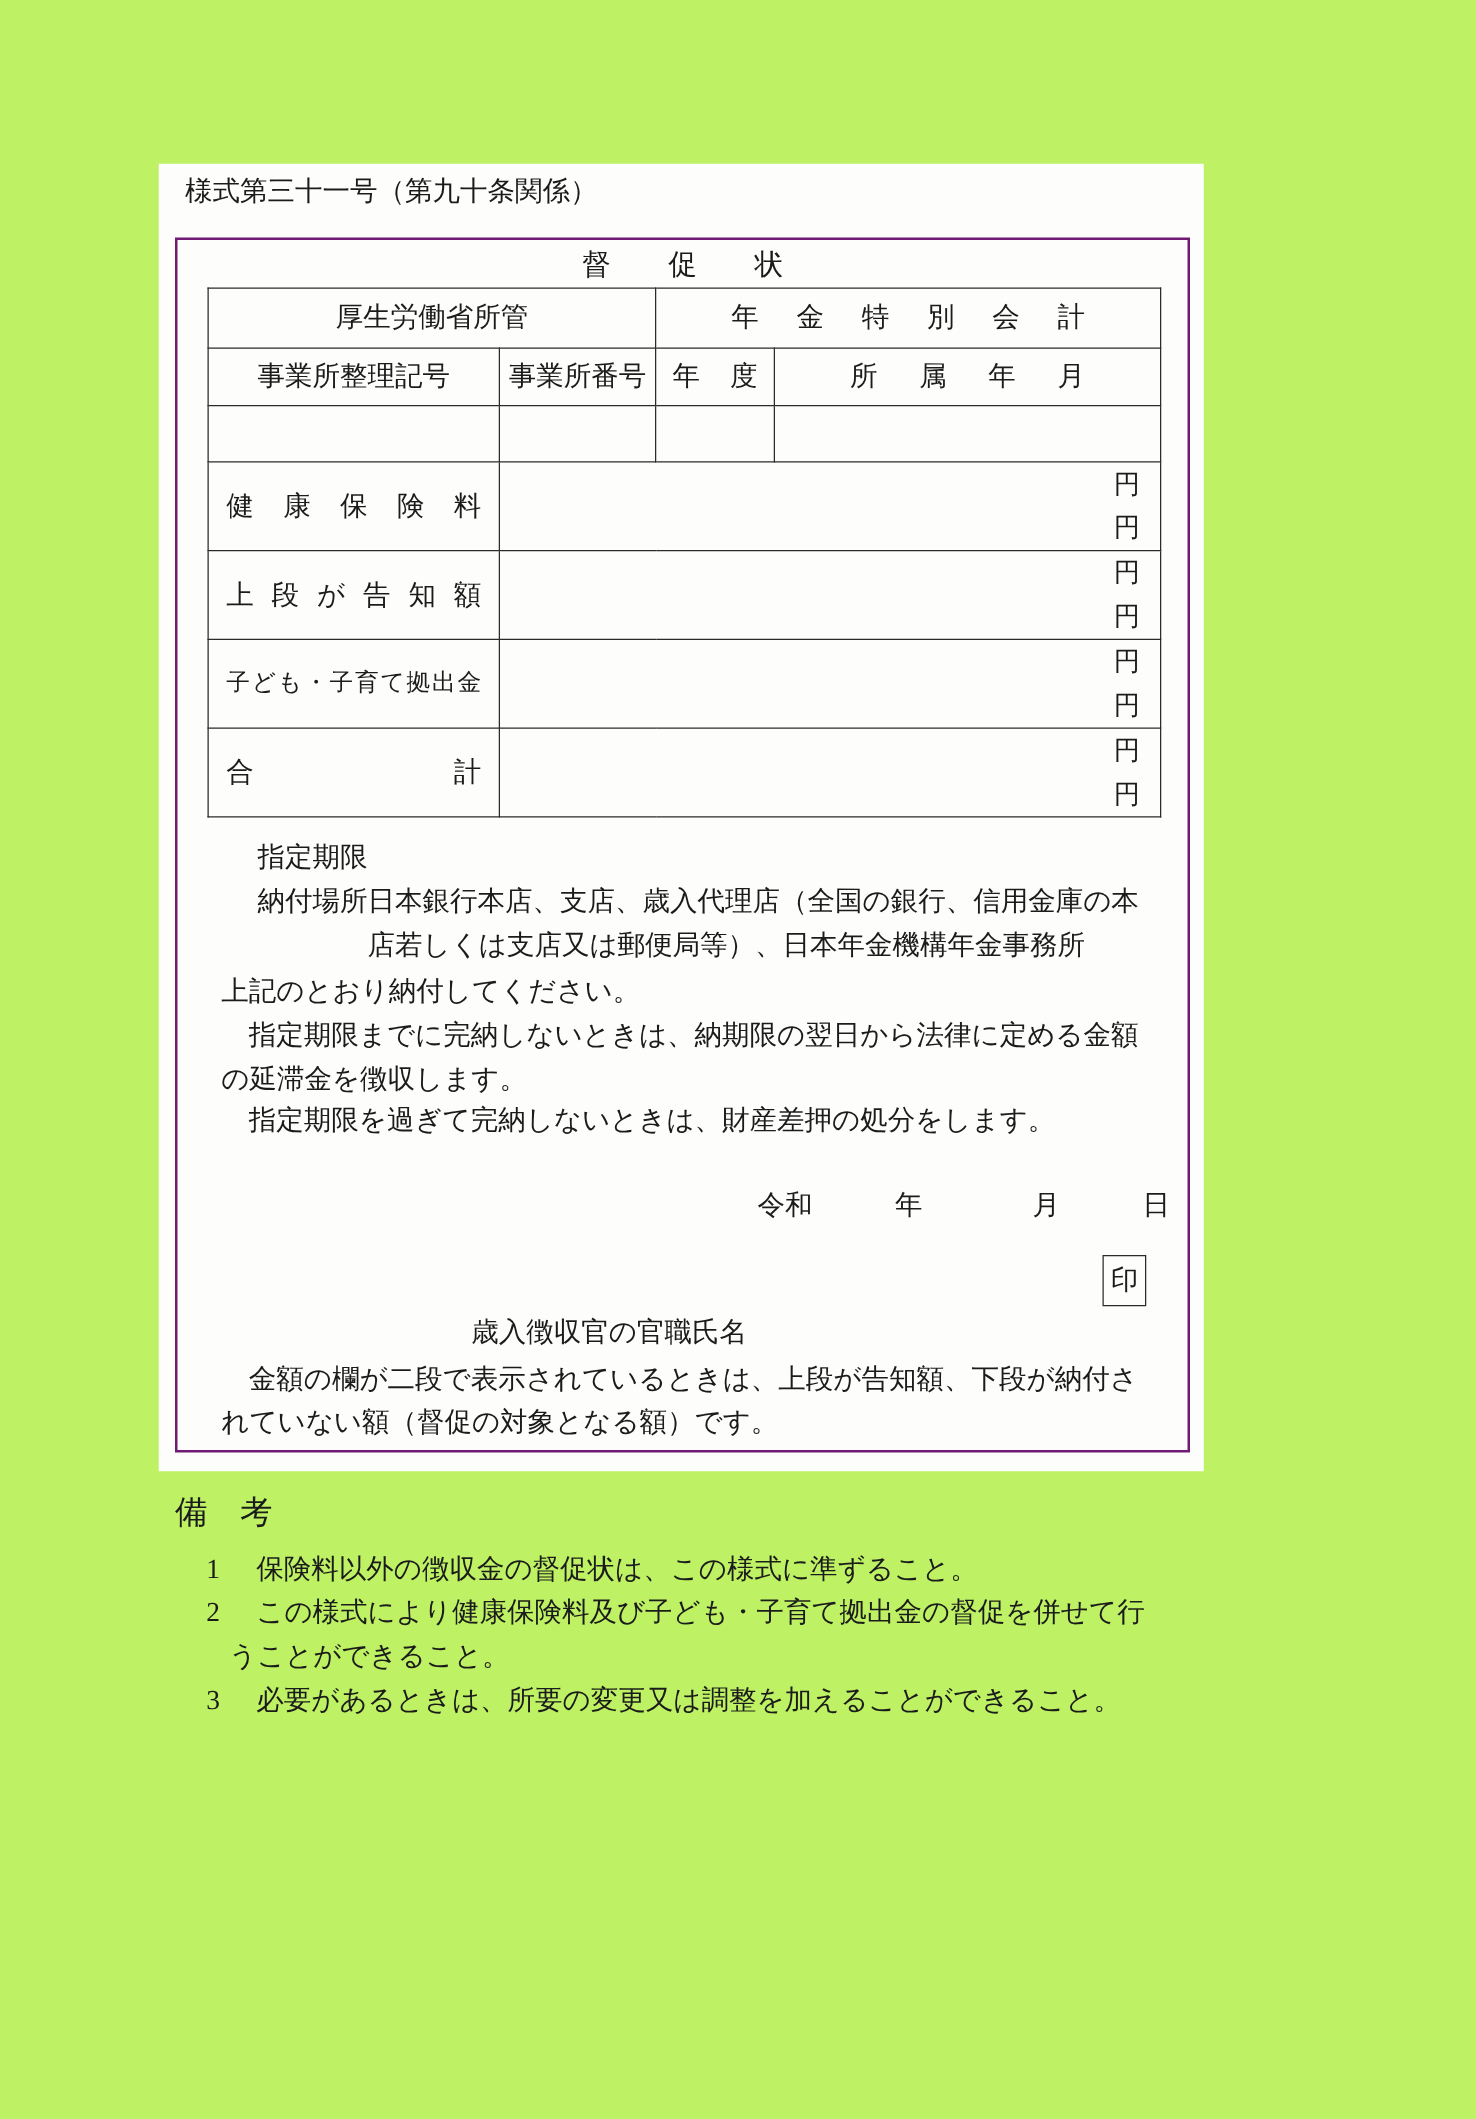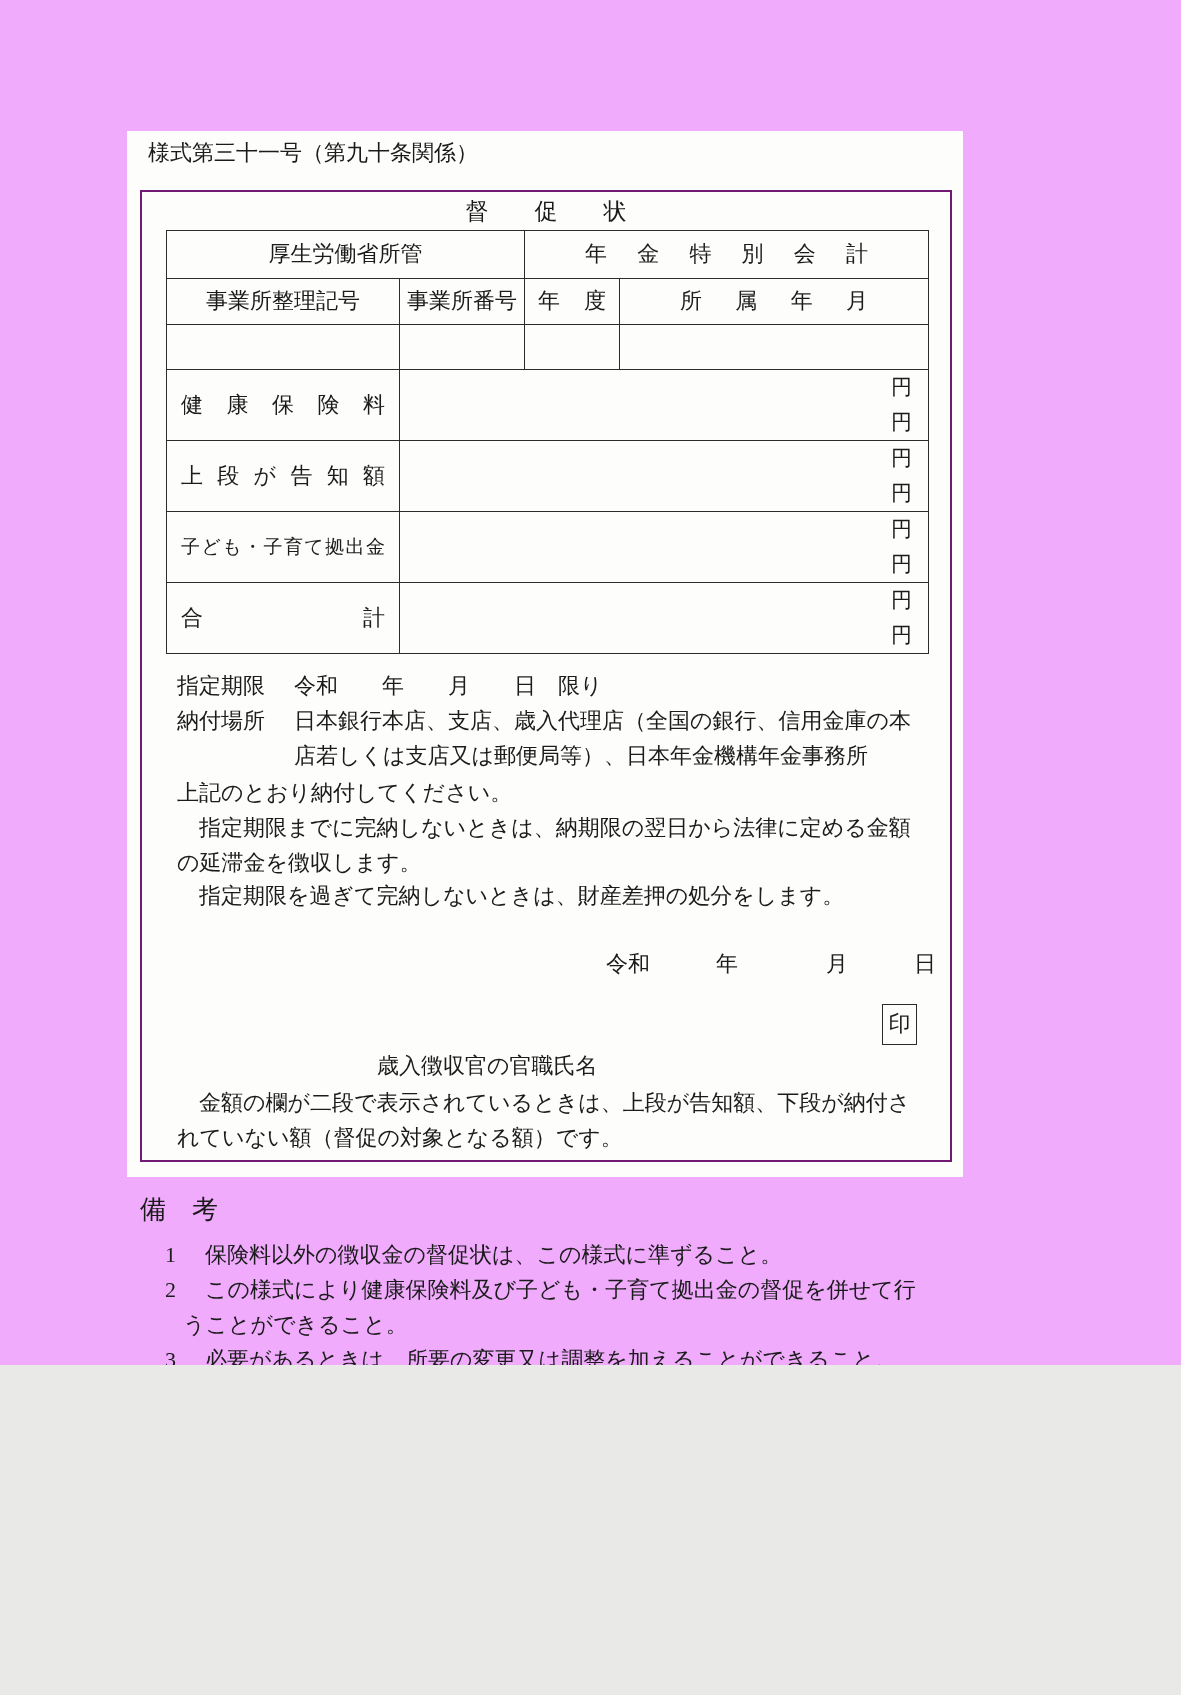--- a/index.html
+++ b/index.html
@@ -3,22 +3,22 @@
 <meta charset="utf-8">
 <style>
   html,body { margin:0; padding:0; }
   body {
     background:#e9e9e7;
     font-family:"Liberation Serif","DejaVu Serif",serif;
     color:#1b1b1b;
   }
   .sheet {
     position:relative;
-    width:1181px; height:1365px;
-    background:#f0abfc;
+    width:1181px; height:1695px;
+    background:#bef264;
     overflow:hidden;
     font-size:22px;
     line-height:1.2;
   }
   .paper {
     position:absolute; left:127px; top:131px;
     width:836px; height:1046px;
     background:#fdfdfb;
   }
   .form-no {
@@ -64,21 +64,21 @@
   td.label.small { font-size:19px; }
   td.amount  { padding:0 !important; }
   .yen {
     height:35px; line-height:35px;
     text-align:right; padding-right:16px;
     font-size:21px;
   }
 
   .t { position:absolute; line-height:35px; }
   .rowflex { display:flex; }
-  .lbl { width:117px; flex:0 0 117px; white-space:pre; }
+  .lbl { width:117px; flex:0 0 117px; white-space:pre;text-align:right; }
   .val { white-space:pre; }
   .wrapval { width:625px; }
   .t-deadline { left:35px; top:476px; }
   .t-place    { left:35px; top:511px; }
   .t-instruction { left:35px; top:583px; }
   .t-para1 { left:35px; top:618px; width:740px; text-indent:1em; }
   .t-para2 { left:35px; top:686px; width:740px; text-indent:1em; }
   .t-date  { left:464px; top:754px; white-space:pre; }
   .t-official { left:235px; top:820px;margin-top:36px; }
   .stamp {
@@ -162,21 +162,20 @@
           <td colspan="3" class="amount">
             <div class="yen"><span>円</span></div>
             <div class="yen"><span>円</span></div>
           </td>
         </tr>
       </tbody>
     </table>
 
     <div class="t t-deadline rowflex">
       <span class="lbl">指定期限</span>
-      <span class="val">令和　　年　　月　　日　限り</span>
     </div>
 
     <div class="t t-place rowflex">
       <span class="lbl">納付場所</span>
       <span class="wrapval">日本銀行本店、支店、歳入代理店（全国の銀行、信用金庫の本店若しくは支店又は郵便局等）、日本年金機構年金事務所</span>
     </div>
 
     <div class="t t-instruction">上記のとおり納付してください。</div>
 
     <div class="t t-para1">指定期限までに完納しないときは、納期限の翌日から法律に定める金額の延滞金を徴収します。</div>

